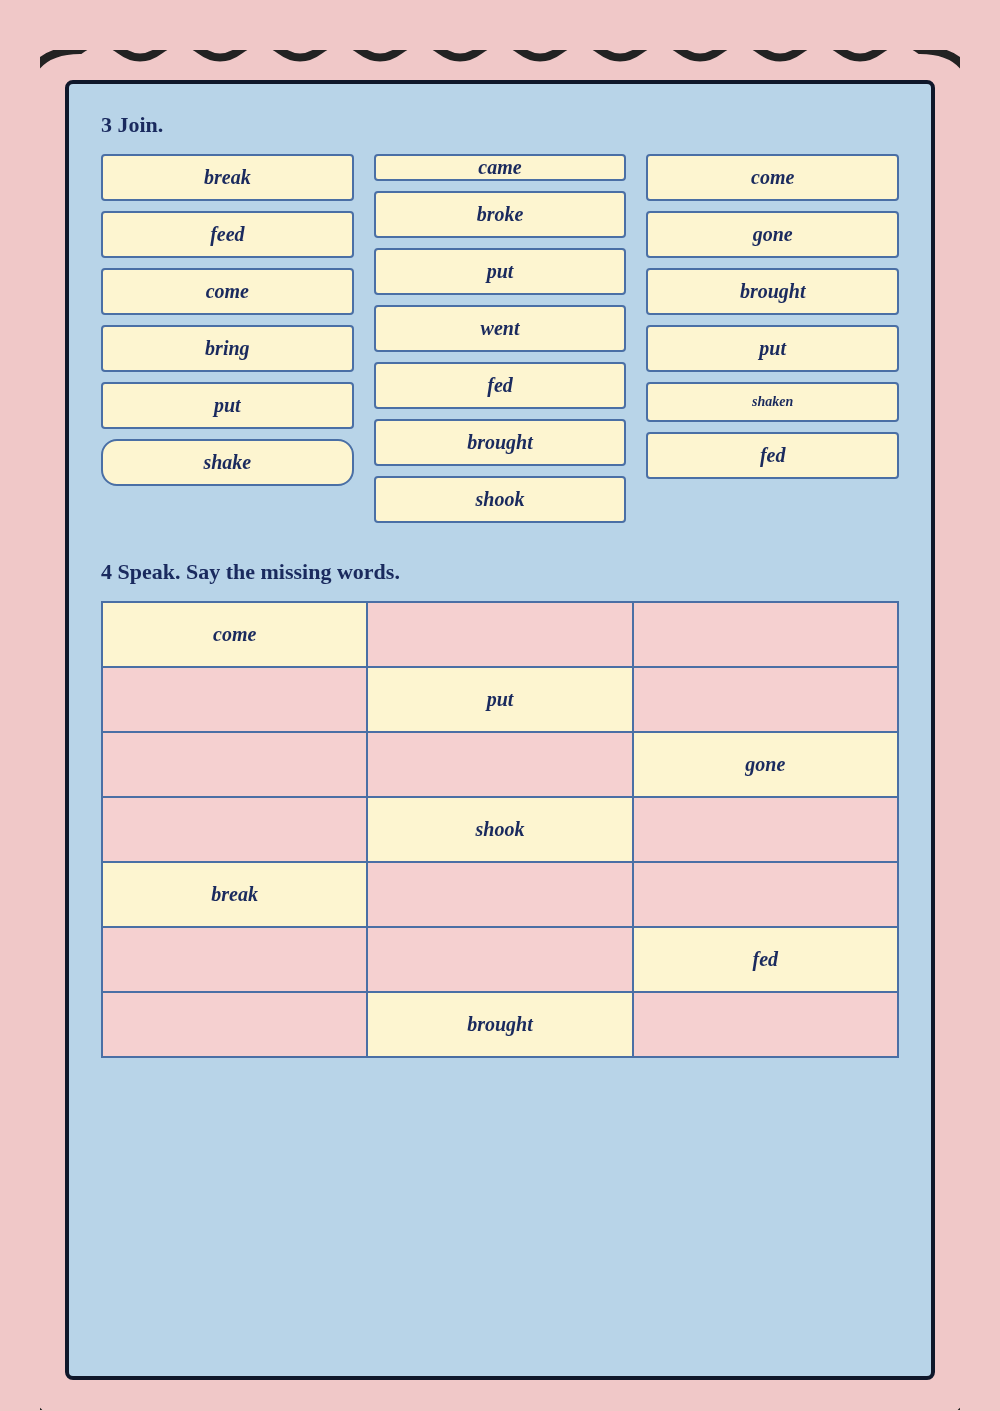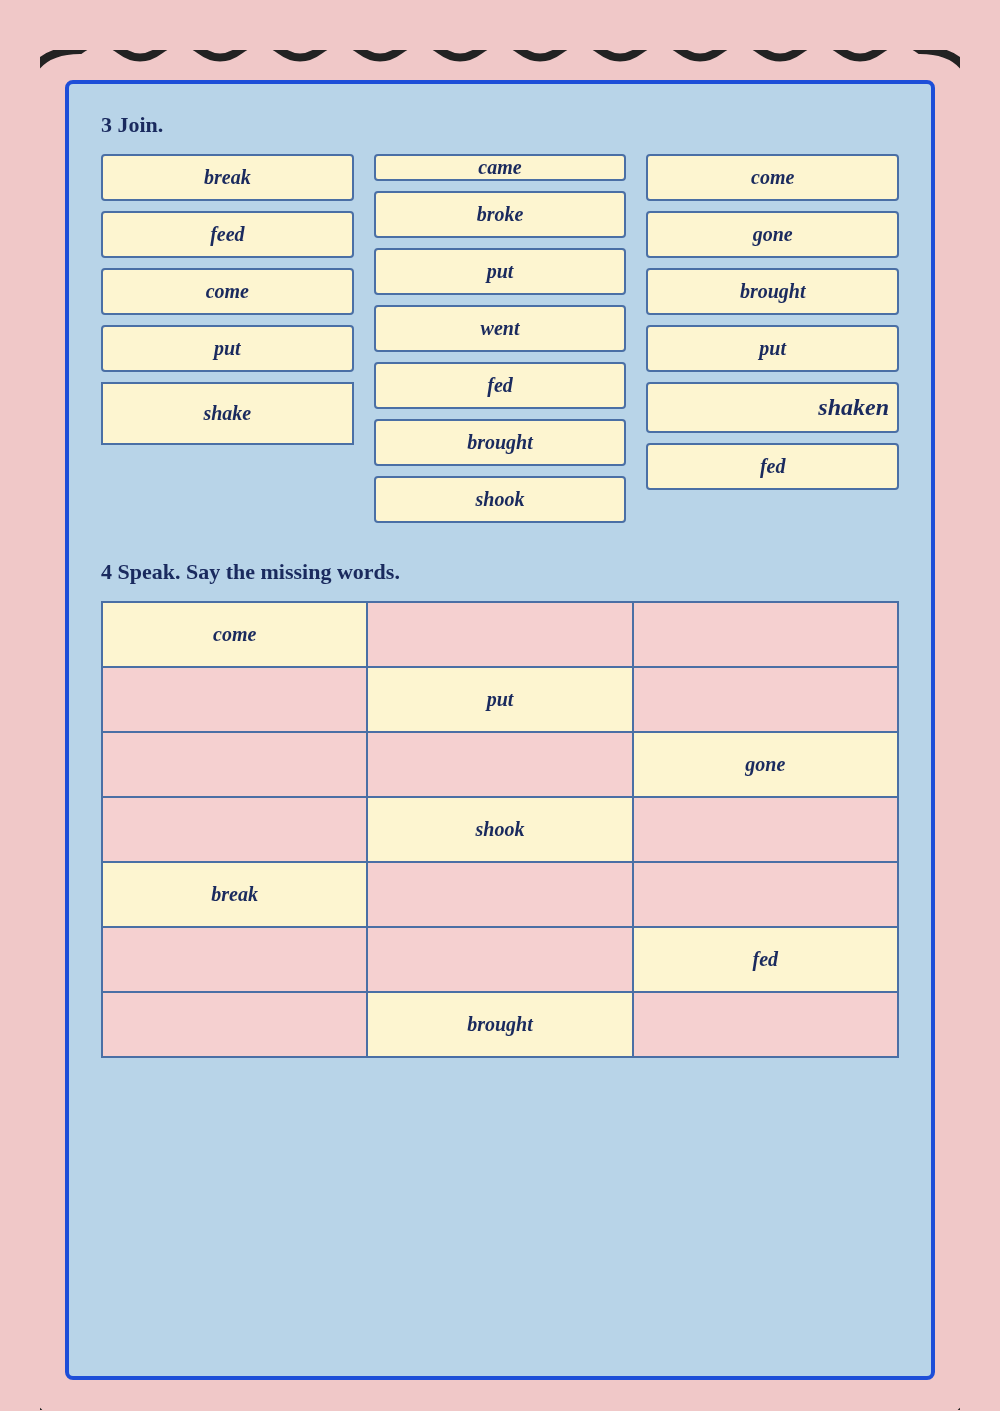--- a/index.html
+++ b/index.html
@@ -61,61 +61,62 @@
         Q -15,0 40,0
         Z
       " fill="#f0c8c8" stroke="#222" stroke-width="8"></path>
     </svg>
 
     <div style="
       position: relative;
       z-index: 1;
       margin: 30px 25px;
       background-color: #b8d4e8;
-      border: 4px solid #1d4ed8;
+      border: 4px solid #0f172a;
       border-radius: 8px;
       padding: 28px 32px 36px 32px;
       min-height: 1300px;
     ">
 
       <div class="join-section" style="margin-bottom: 36px;">
         <div style="
           font-size: 22px;
           font-weight: bold;
           color: #1a2a5e;
           margin-bottom: 16px;
           font-family: Georgia, serif;
         ">3 Join.</div>
 
         <div style="display: flex; gap: 20px; justify-content: space-between;">
 
           <div style="display: flex; flex-direction: column; gap: 10px; flex: 1;">
             <div class="word-box" style="background:#fdf5d0;border:2.5px solid #4a6fa5;border-radius:4px;padding:10px 8px;text-align:center;font-size:20px;font-weight:bold;color:#1a2a5e;font-style:italic;font-family:Georgia,serif;">break</div>
             <div class="word-box" style="background:#fdf5d0;border:2.5px solid #4a6fa5;border-radius:4px;padding:10px 6px;text-align:center;font-size:20px;font-weight:bold;color:#1a2a5e;font-style:italic;font-family:Georgia,serif;">feed</div>
             <div class="word-box" style="background:#fdf5d0;border:2.5px solid #4a6fa5;border-radius:4px;padding:10px 8px;text-align:center;font-size:20px;font-weight:bold;color:#1a2a5e;font-style:italic;font-family:Georgia,serif;">come</div>
+            <div class="word-box" style="background:#fdf5d0;border:2.5px solid #4a6fa5;border-radius:4px;padding:10px 8px;text-align:center;font-size:20px;font-weight:bold;color:#1a2a5e;font-style:italic;font-family:Georgia,serif;">bring</div>
             <div class="word-box" style="background:#fdf5d0;border:2.5px solid #4a6fa5;border-radius:4px;padding:10px 8px;text-align:center;font-size:20px;font-weight:bold;color:#1a2a5e;font-style:italic;font-family:Georgia,serif;">put</div>
-            <div class="word-box" style="background:#fdf5d0;border:2.5px solid #4a6fa5;border-radius:0;padding:18px 8px;text-align:center;font-size:20px;font-weight:bold;color:#1a2a5e;font-style:italic;font-family:Georgia,serif;">shake</div>
+            <div class="word-box" style="background:#fdf5d0;border:2.5px solid #4a6fa5;border-radius:16px;padding:10px 8px;text-align:center;font-size:20px;font-weight:bold;color:#1a2a5e;font-style:italic;font-family:Georgia,serif;">shake</div>
           </div>
 
           <div style="display: flex; flex-direction: column; gap: 10px; flex: 1;">
             <div class="word-box" style="background:#fdf5d0;border:2.5px solid #4a6fa5;border-radius:4px;padding:0 8px;text-align:center;font-size:20px;font-weight:bold;color:#1a2a5e;font-style:italic;font-family:Georgia,serif;">came</div>
             <div class="word-box" style="background:#fdf5d0;border:2.5px solid #4a6fa5;border-radius:4px;padding:10px 8px;text-align:center;font-size:20px;font-weight:bold;color:#1a2a5e;font-style:italic;font-family:Georgia,serif;">broke</div>
             <div class="word-box" style="background:#fdf5d0;border:2.5px solid #4a6fa5;border-radius:4px;padding:10px 8px;text-align:center;font-size:20px;font-weight:bold;color:#1a2a5e;font-style:italic;font-family:Georgia,serif;">put</div>
             <div class="word-box" style="background:#fdf5d0;border:2.5px solid #4a6fa5;border-radius:4px;padding:10px 8px;text-align:center;font-size:20px;font-weight:bold;color:#1a2a5e;font-style:italic;font-family:Georgia,serif;">went</div>
             <div class="word-box" style="background:#fdf5d0;border:2.5px solid #4a6fa5;border-radius:4px;padding:10px 8px;text-align:center;font-size:20px;font-weight:bold;color:#1a2a5e;font-style:italic;font-family:Georgia,serif;">fed</div>
             <div class="word-box" style="background:#fdf5d0;border:2.5px solid #4a6fa5;border-radius:4px;padding:10px 8px;text-align:center;font-size:20px;font-weight:bold;color:#1a2a5e;font-style:italic;font-family:Georgia,serif;">brought</div>
             <div class="word-box" style="background:#fdf5d0;border:2.5px solid #4a6fa5;border-radius:4px;padding:10px 8px;text-align:center;font-size:20px;font-weight:bold;color:#1a2a5e;font-style:italic;font-family:Georgia,serif;">shook</div>
           </div>
 
           <div style="display: flex; flex-direction: column; gap: 10px; flex: 1;">
             <div class="word-box" style="background:#fdf5d0;border:2.5px solid #4a6fa5;border-radius:4px;padding:10px 8px;text-align:center;font-size:20px;font-weight:bold;color:#1a2a5e;font-style:italic;font-family:Georgia,serif;">come</div>
             <div class="word-box" style="background:#fdf5d0;border:2.5px solid #4a6fa5;border-radius:4px;padding:10px 8px;text-align:center;font-size:20px;font-weight:bold;color:#1a2a5e;font-style:italic;font-family:Georgia,serif;">gone</div>
             <div class="word-box" style="background:#fdf5d0;border:2.5px solid #4a6fa5;border-radius:4px;padding:10px 8px;text-align:center;font-size:20px;font-weight:bold;color:#1a2a5e;font-style:italic;font-family:Georgia,serif;">brought</div>
             <div class="word-box" style="background:#fdf5d0;border:2.5px solid #4a6fa5;border-radius:4px;padding:10px 8px;text-align:center;font-size:20px;font-weight:bold;color:#1a2a5e;font-style:italic;font-family:Georgia,serif;">put</div>
-            <div class="word-box" style="background:#fdf5d0;border:2.5px solid #4a6fa5;border-radius:4px;padding:10px 8px;text-align:right;font-size:24px;font-weight:bold;color:#1a2a5e;font-family:Georgia,serif;">shaken</div>
+            <div class="word-box" style="background:#fdf5d0;border:2.5px solid #4a6fa5;border-radius:4px;padding:10px 8px;text-align:center;font-size:14px;font-weight:bold;color:#1a2a5e;font-family:Georgia,serif;">shaken</div>
             <div class="word-box" style="background:#fdf5d0;border:2.5px solid #4a6fa5;border-radius:4px;padding:10px 8px;text-align:center;font-size:20px;font-weight:bold;color:#1a2a5e;font-style:italic;font-family:Georgia,serif;">fed</div>
           </div>
         </div>
       </div>
 
       <div>
         <div style="
           font-size: 22px;
           font-weight: bold;
           color: #1a2a5e;

